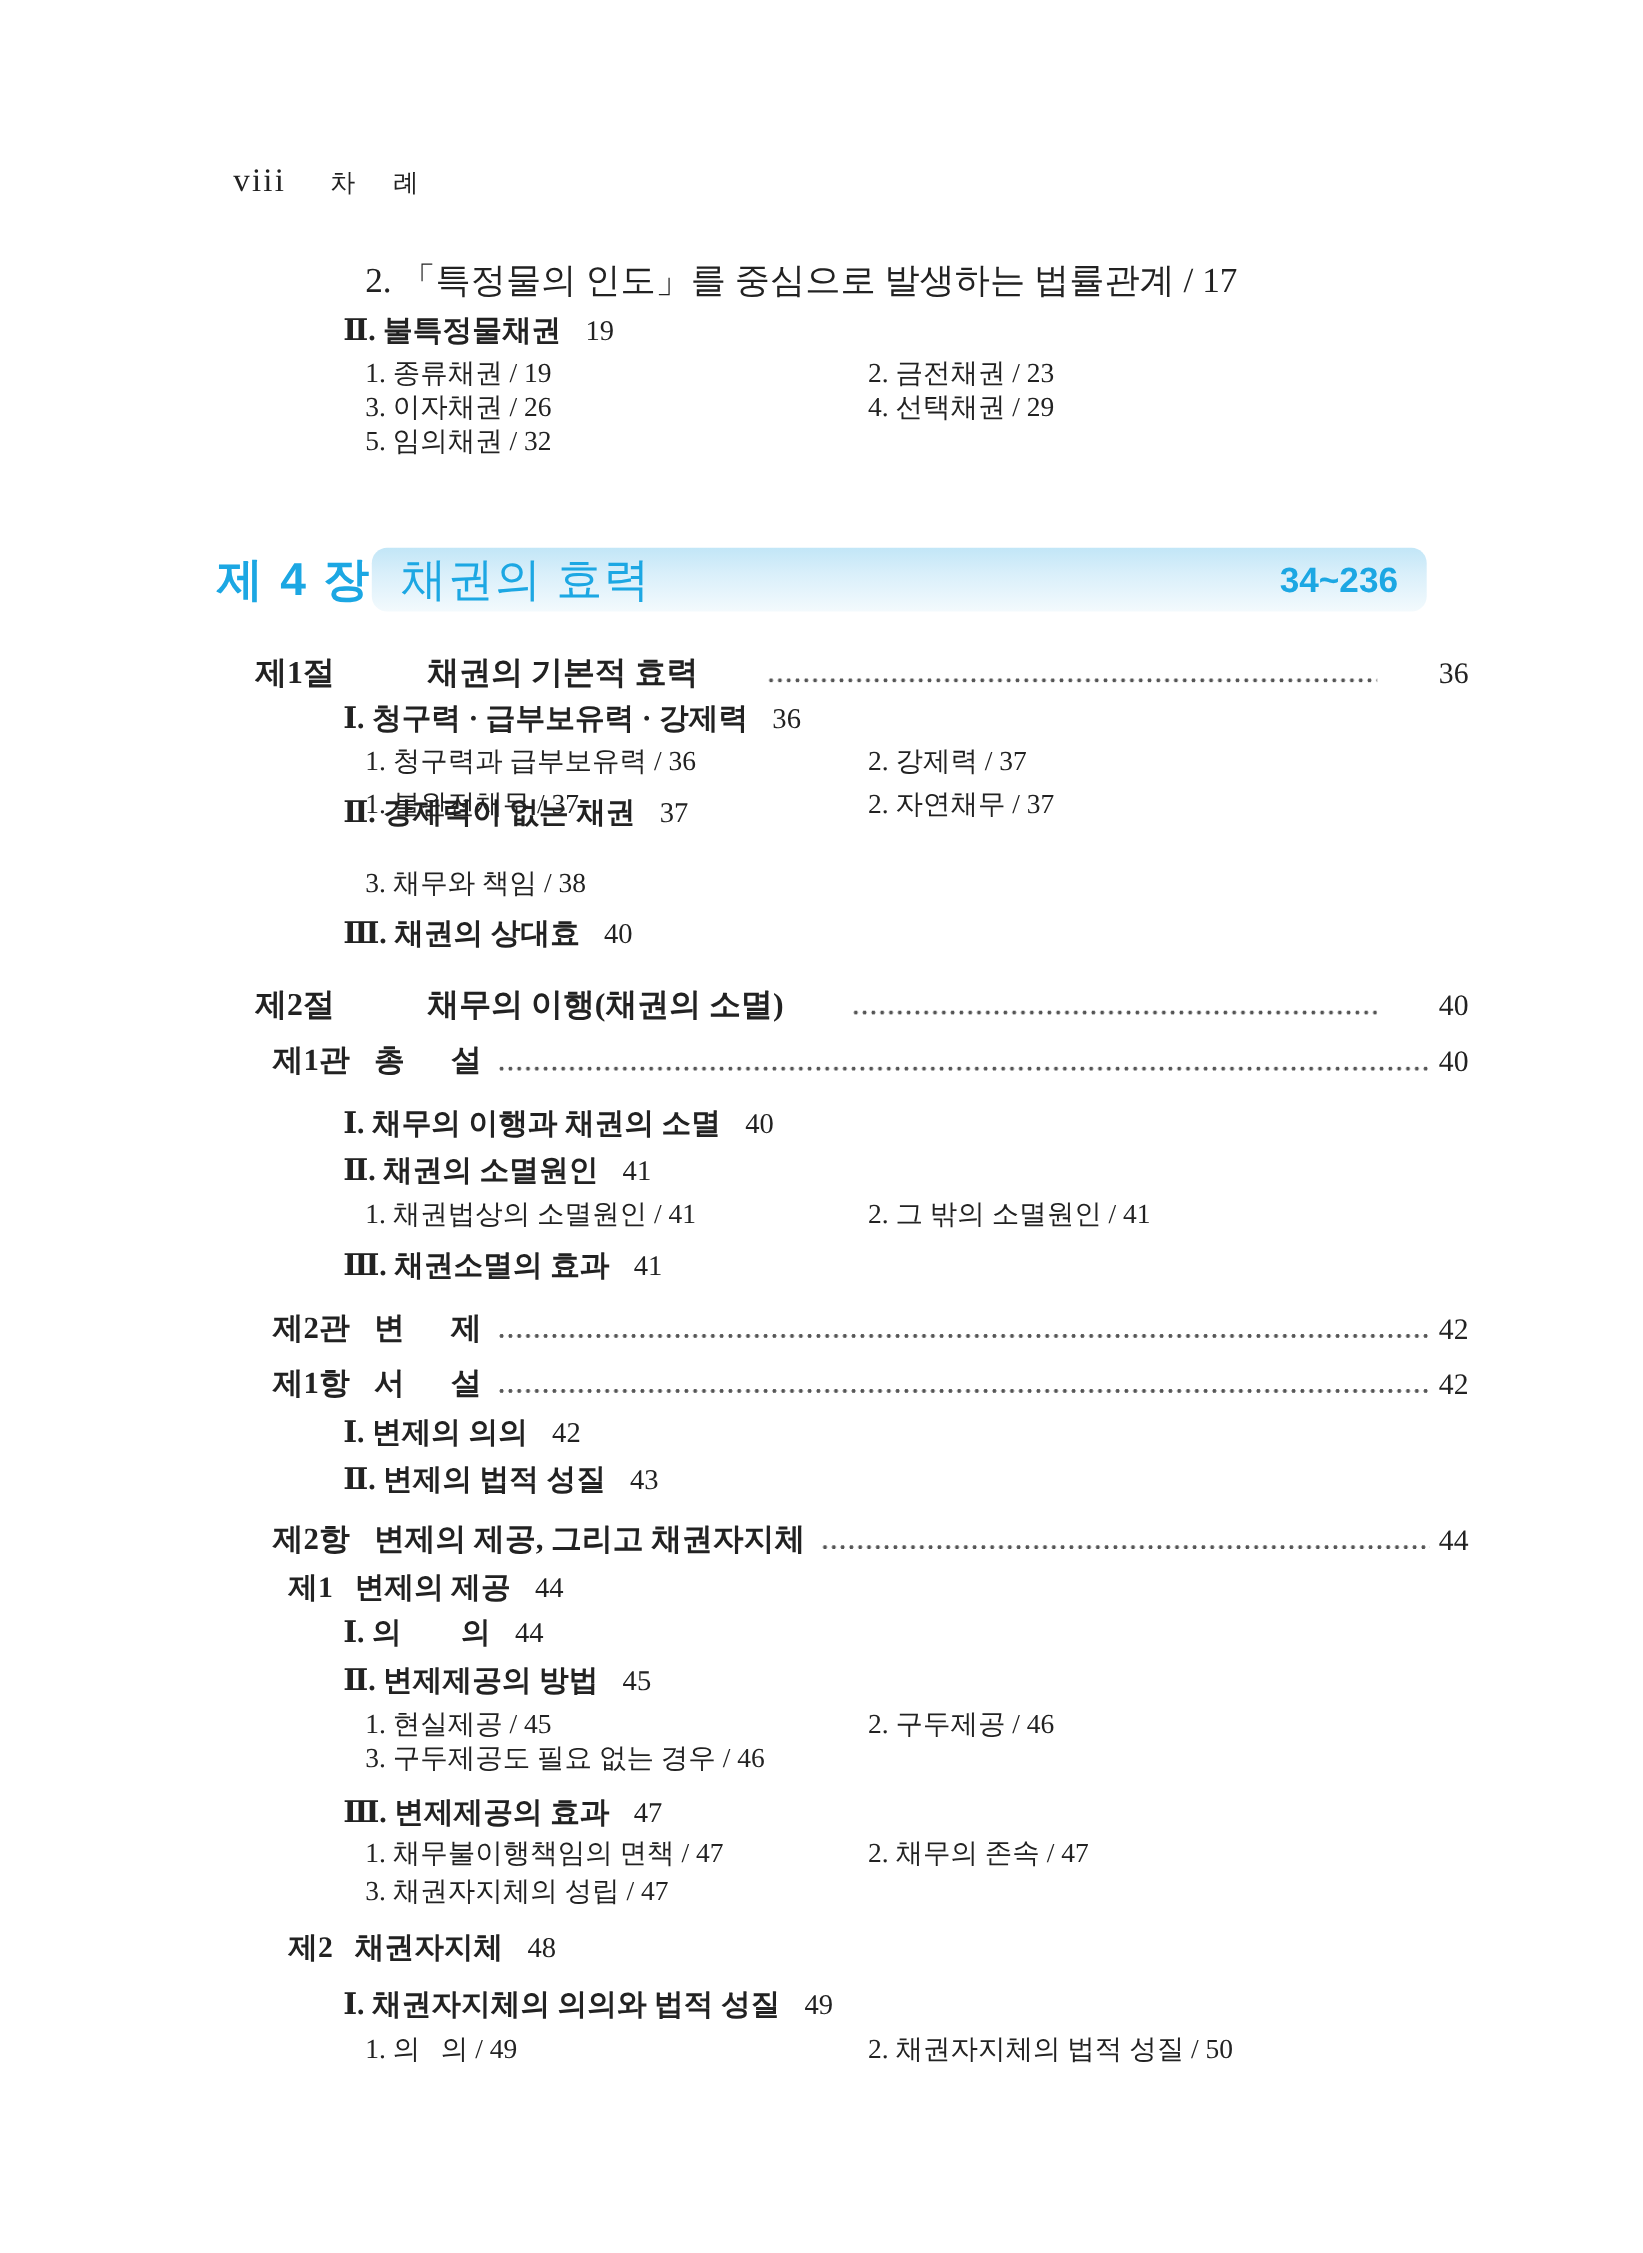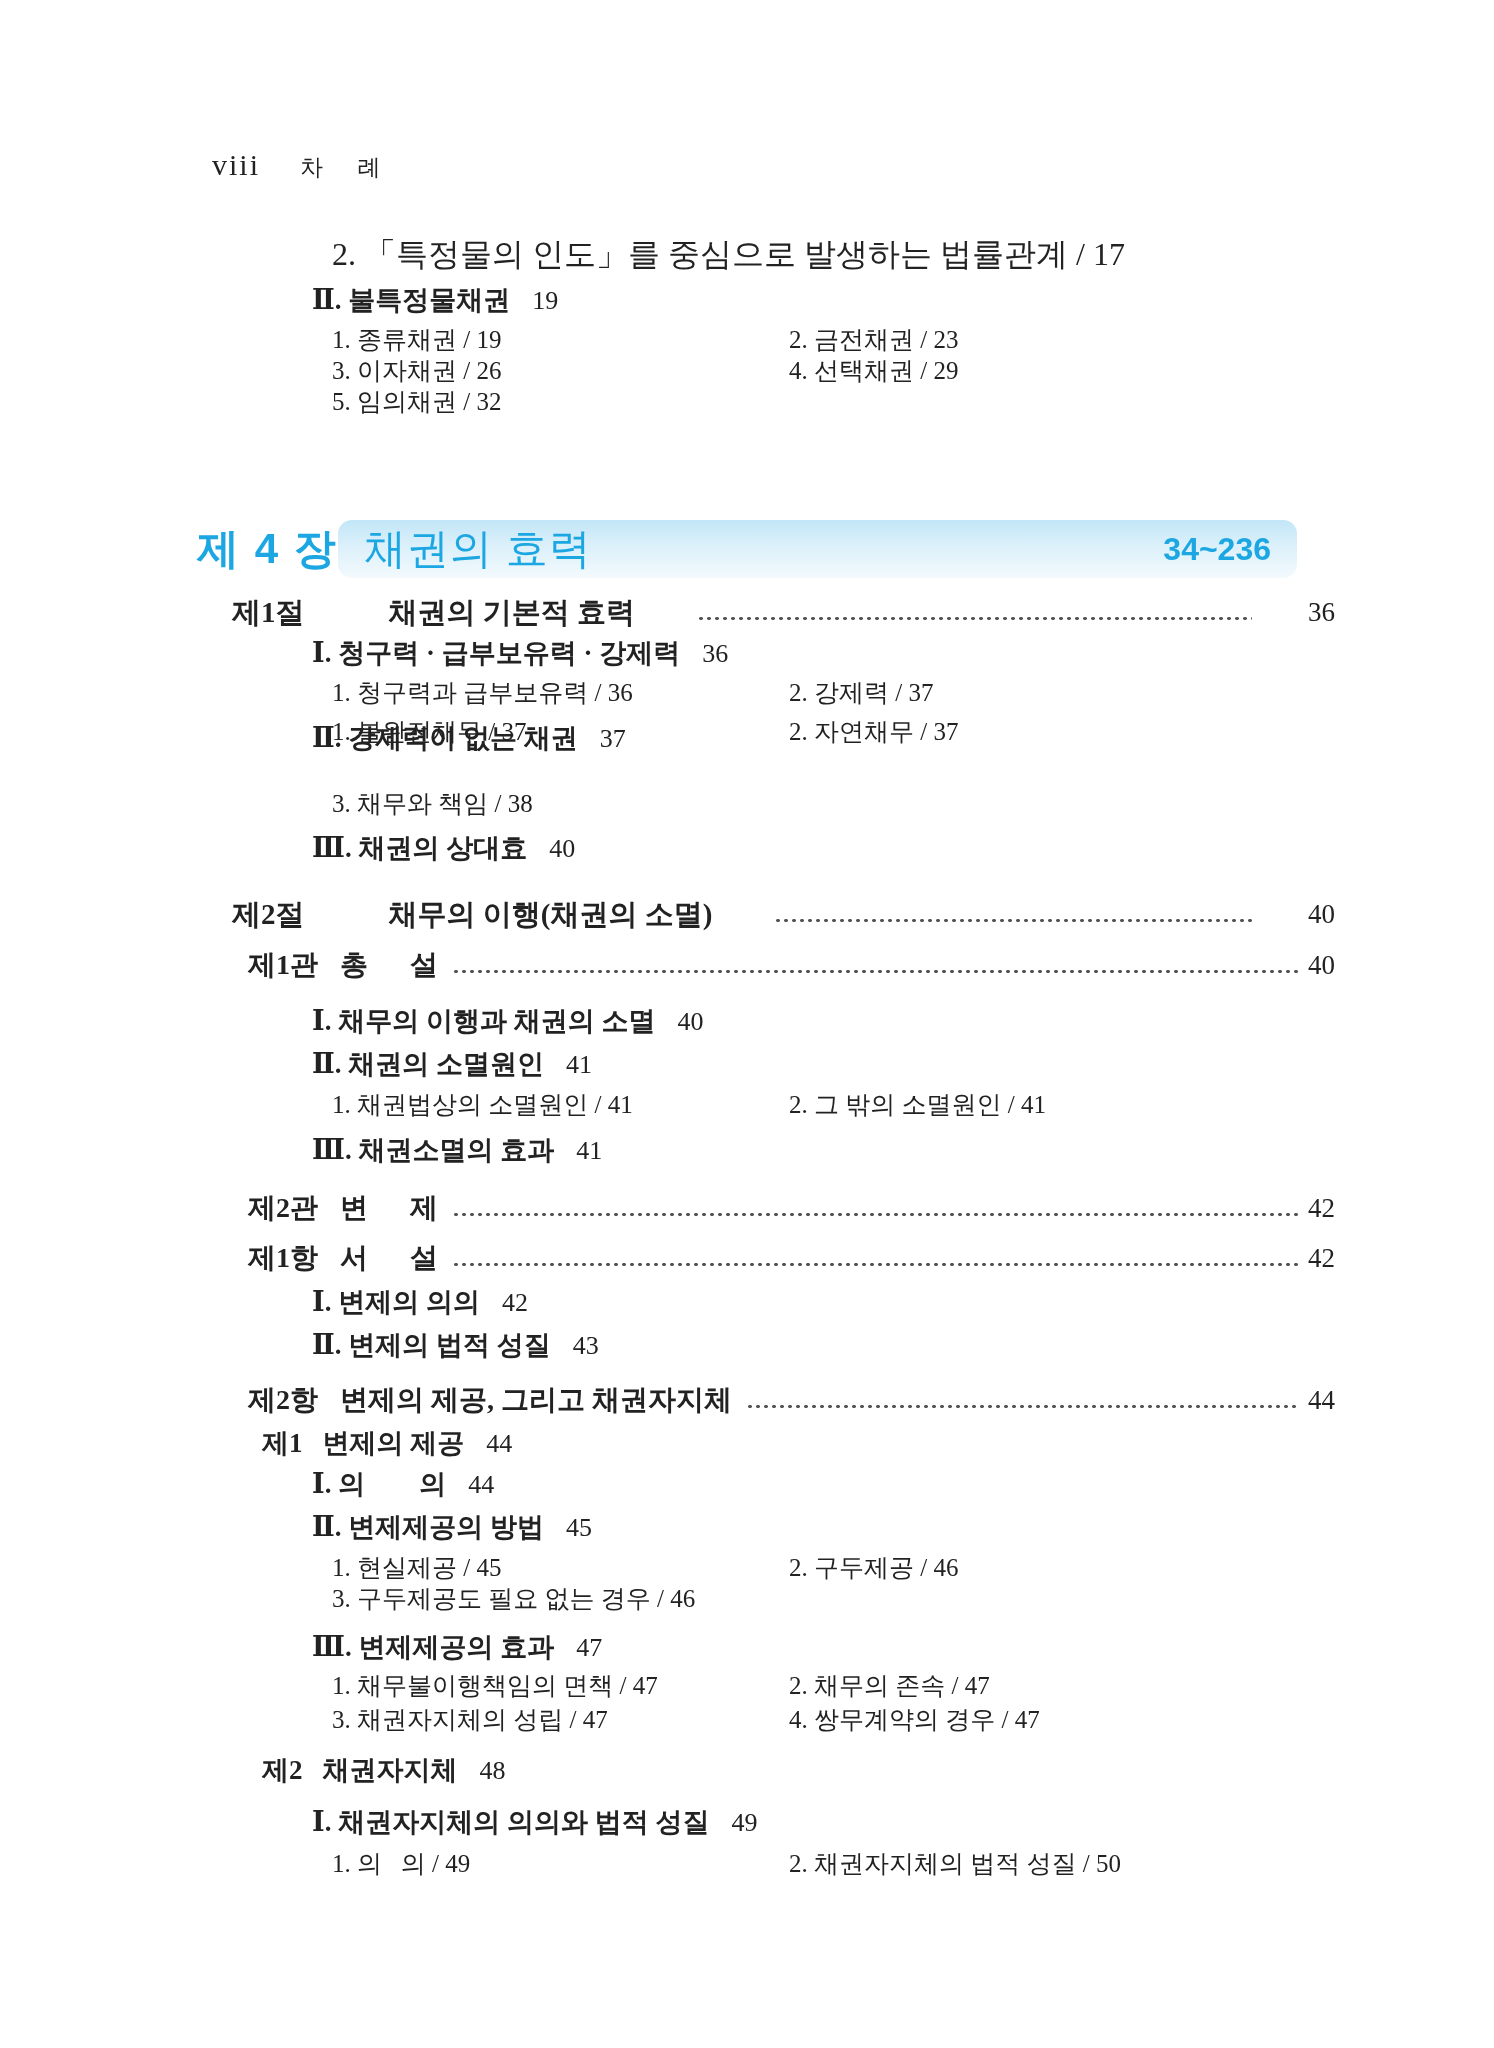--- a/index.html
+++ b/index.html
@@ -39,21 +39,21 @@
   .lead-page{font-size:27px;font-weight:400;}
   .inline-page{margin-left:22px;font-weight:400;font-size:26px;}
   .roman-text,.pair-cell{white-space:pre;}
 
   
   .folio-row{position:absolute;left:212px;top:148px;display:flex;align-items:baseline;}
   .folio{font-size:30px;letter-spacing:2px;}
   .header-title{font-size:23px;margin-left:40px;white-space:pre;}
 
   
-  .chapter-row{position:absolute;top:520px;left:0;width:1494px;height:58px;}
+  .chapter-row{position:absolute;top:498px;left:0;width:1494px;height:58px;}
   .chapter-label{
     position:absolute;left:197px;top:50%;transform:translateY(-50%);
     font-family:"Liberation Sans","DejaVu Sans",sans-serif;
     font-size:42px;font-weight:700;color:var(--blue);letter-spacing:2px;white-space:pre;
   }
   .chapter-box{
     position:absolute;left:338px;width:959px;height:58px;border-radius:14px;
     background:linear-gradient(180deg,#c2e6f7 0%,#d9effa 40%,#f3fafd 100%);
     display:flex;align-items:center;justify-content:space-between;padding:0 26px;
   }
@@ -210,21 +210,20 @@
   </div>
   <div class="row roman" style="top:1629px">
     <span class="roman-text">Ⅲ. 변제제공의 효과</span><span class="inline-page">47</span>
   </div>
   <div class="row pair" style="top:1670px">
     <span class="pair-cell">1. 채무불이행책임의 면책 / 47</span>
       <span class="pair-cell">2. 채무의 존속 / 47</span>
   </div>
   <div class="row pair" style="top:1704px">
     <span class="pair-cell">3. 채권자지체의 성립 / 47</span>
-      <span class="pair-cell">4. 쌍무계약의 경우 / 47</span>
   </div>
 
   <div class="row subrow" style="top:1752px">
     <span class="h-label">제2</span><span class="h-title">채권자지체</span><span class="inline-page">48</span>
   </div>
 
   <div class="row roman" style="top:1804px">
     <span class="roman-text">Ⅰ. 채권자지체의 의의와 법적 성질</span><span class="inline-page">49</span>
   </div>
   <div class="row pair" style="top:1848px">

